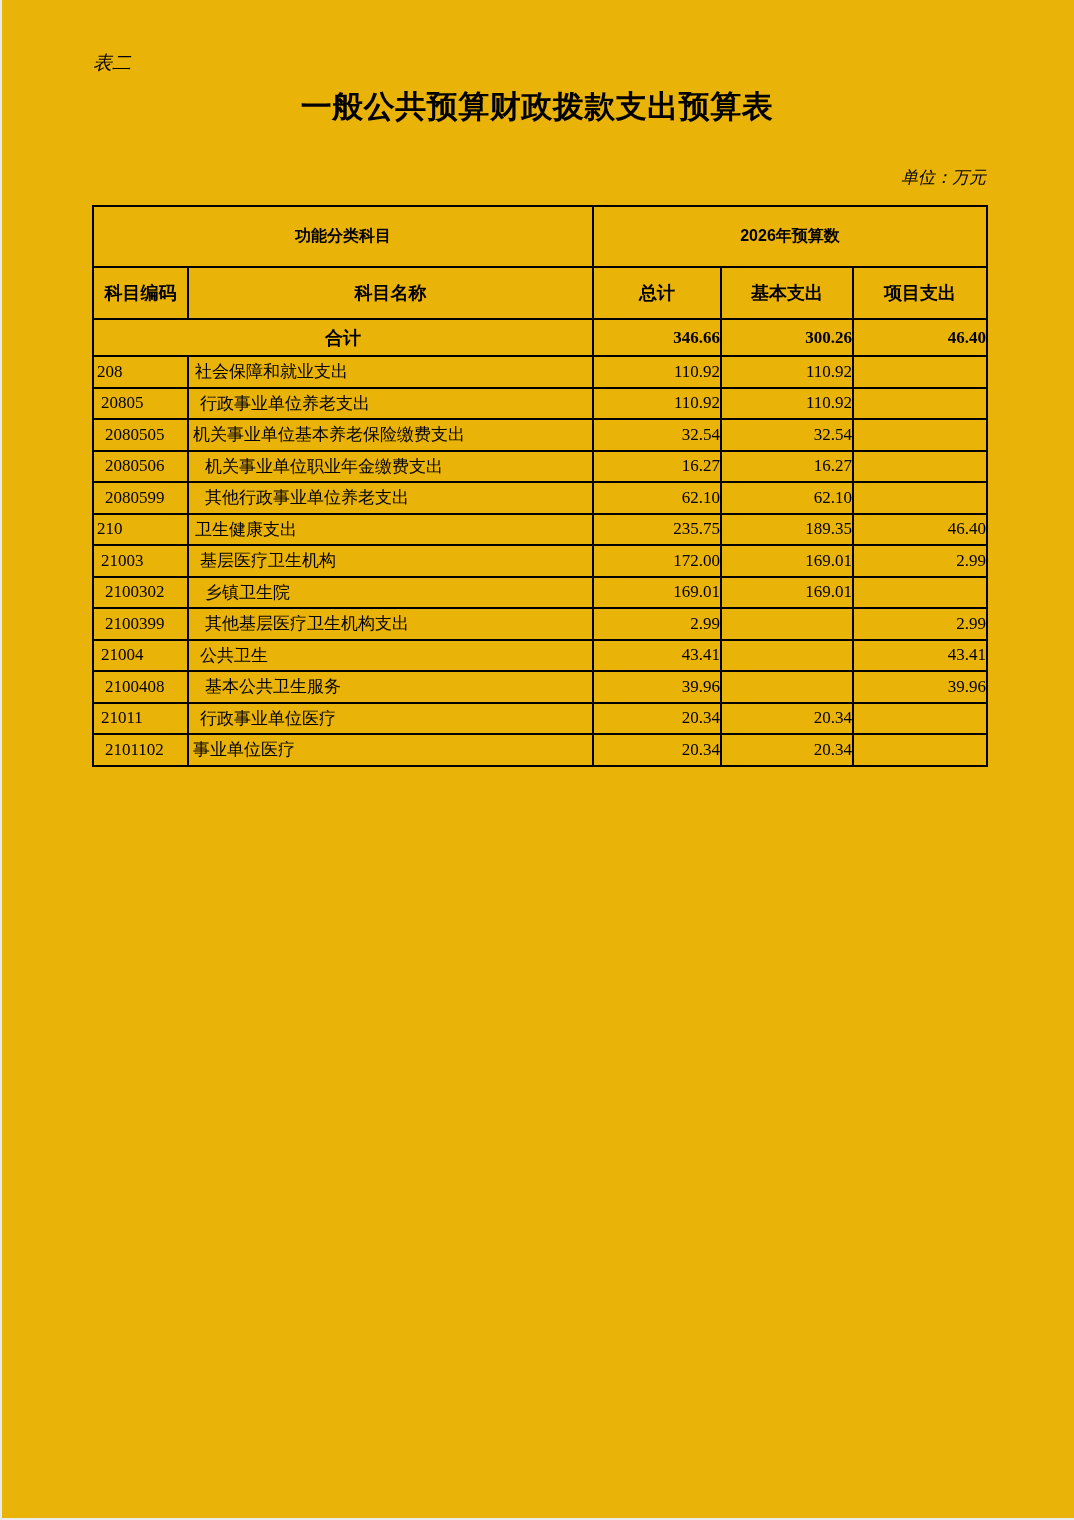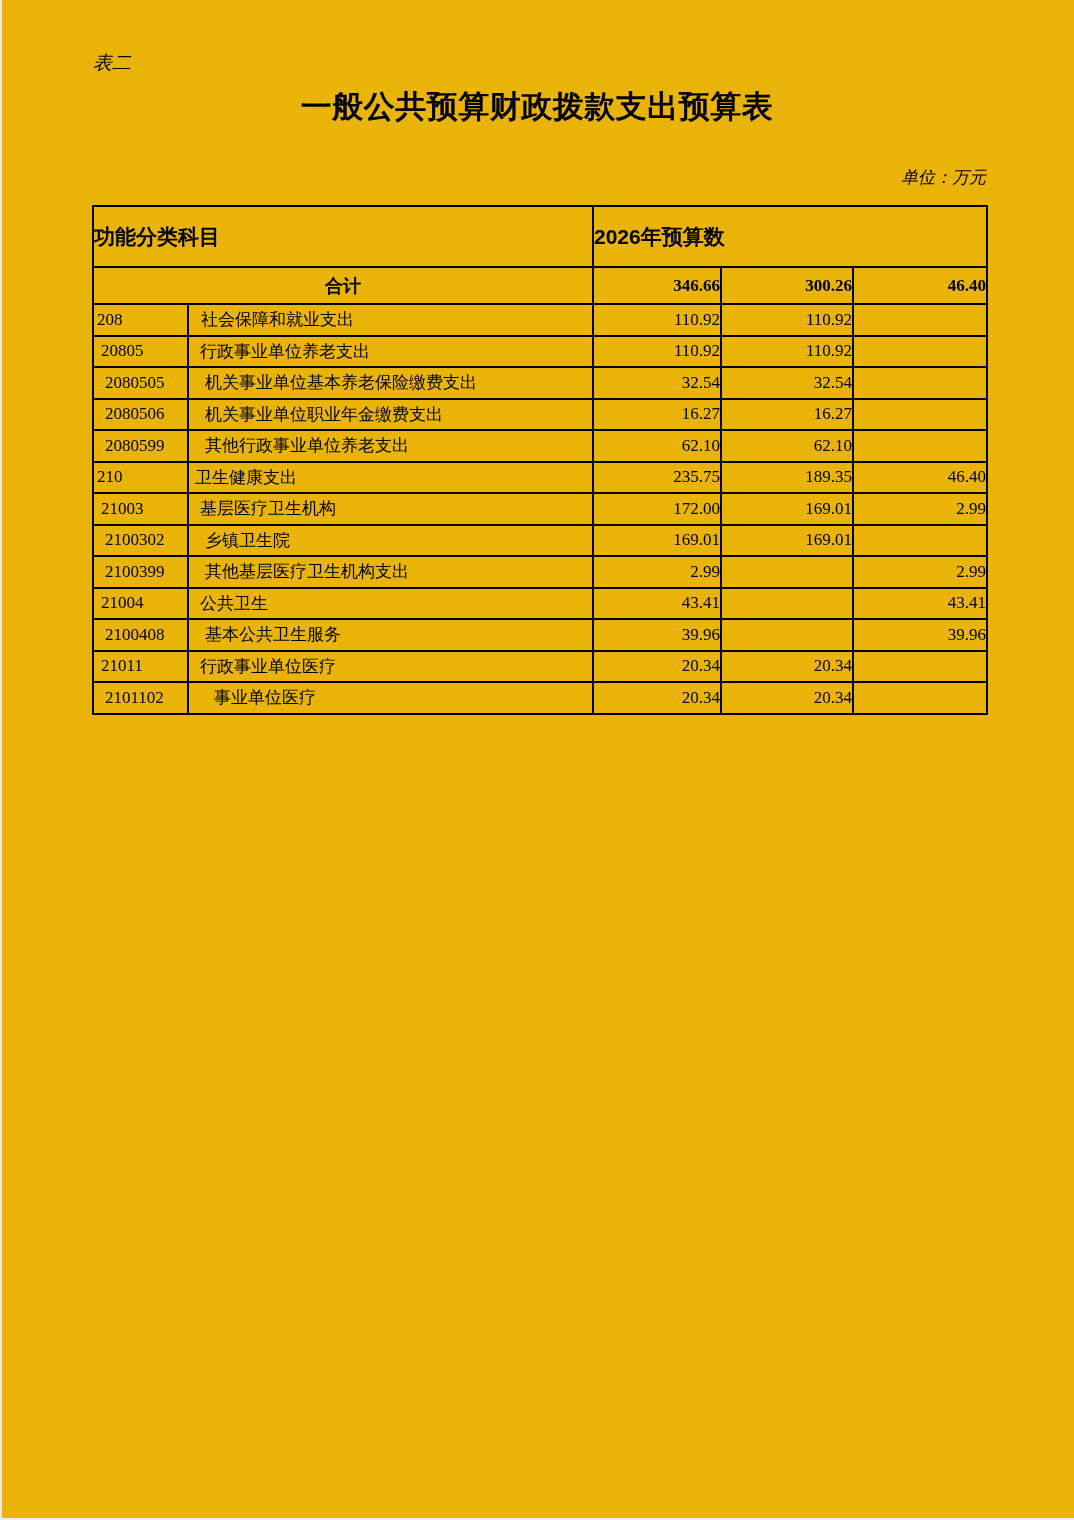--- a/index.html
+++ b/index.html
@@ -58,24 +58,24 @@
   table.budget td {
     border: 2px solid #000;
     padding: 0;
     vertical-align: middle;
     overflow: hidden;
     white-space: nowrap;
   }
   
   tr.hrow1 td {
     height: 59px;
-    text-align: left;
+    text-align: center;
     font-family: "Liberation Sans", "DejaVu Sans", sans-serif;
     font-weight: bold;
-    font-size: 21px;
+    font-size: 16px;
   }
   tr.hrow2 td {
     height: 50px;
     text-align: center;
     font-family: "Liberation Sans", "DejaVu Sans", sans-serif;
     font-weight: bold;
     font-size: 18px;
   }
   td.code-head {
     white-space: normal;
@@ -129,43 +129,50 @@
       <col style="width:405px">
       <col style="width:128px">
       <col style="width:132px">
       <col style="width:134px">
     </colgroup>
     <tbody>
       <tr class="hrow1">
         <td colspan="2">功能分类科目</td>
         <td colspan="3">2026年预算数</td>
       </tr>
+      <tr class="hrow2">
+        <td class="code-head">科目编码</td>
+        <td>科目名称</td>
+        <td>总计</td>
+        <td>基本支出</td>
+        <td>项目支出</td>
+      </tr>
       <tr class="total-row">
         <td colspan="2" class="label">合计</td>
         <td class="num">346.66</td>
         <td class="num">300.26</td>
         <td class="num">46.40</td>
       </tr>
     <tr class="data-row">
       <td class="code" style="padding-left: 3px;">208</td>
-      <td class="name" style="padding-left: 12px;">社会保障和就业支出</td>
+      <td class="name" style="padding-left: 6px;">社会保障和就业支出</td>
       <td class="num">110.92</td>
       <td class="num">110.92</td>
       <td class="num"></td>
     </tr>
         <tr class="data-row">
       <td class="code" style="padding-left: 7px; margin-left: 18px;">20805</td>
       <td class="name" style="padding-left: 11px;">行政事业单位养老支出</td>
       <td class="num">110.92</td>
       <td class="num">110.92</td>
       <td class="num"></td>
     </tr>
         <tr class="data-row">
       <td class="code" style="padding-left: 11px; border-radius: 13px;">2080505</td>
-      <td class="name" style="padding-left: 16px; margin-left: 34px;">机关事业单位基本养老保险缴费支出</td>
+      <td class="name" style="padding-left: 4px; margin-left: 34px;">机关事业单位基本养老保险缴费支出</td>
       <td class="num">32.54</td>
       <td class="num">32.54</td>
       <td class="num"></td>
     </tr>
         <tr class="data-row">
       <td class="code" style="padding-left: 11px;">2080506</td>
       <td class="name" style="padding-left: 16px; margin-top: 19px;">机关事业单位职业年金缴费支出</td>
       <td class="num">16.27</td>
       <td class="num">16.27</td>
       <td class="num"></td>
@@ -221,21 +228,21 @@
     </tr>
         <tr class="data-row">
       <td class="code" style="padding-left: 7px;">21011</td>
       <td class="name" style="padding-left: 11px;">行政事业单位医疗</td>
       <td class="num">20.34</td>
       <td class="num">20.34</td>
       <td class="num"></td>
     </tr>
         <tr class="data-row">
       <td class="code" style="padding-left: 11px;">2101102</td>
-      <td class="name" style="padding-left: 25px; margin-top: 12px;">事业单位医疗</td>
+      <td class="name" style="padding-left: 4px; margin-top: 12px;">事业单位医疗</td>
       <td class="num">20.34</td>
       <td class="num">20.34</td>
       <td class="num"></td>
     </tr>
       </tbody>
   </table>
 
 </div>
 
 </body></html>

